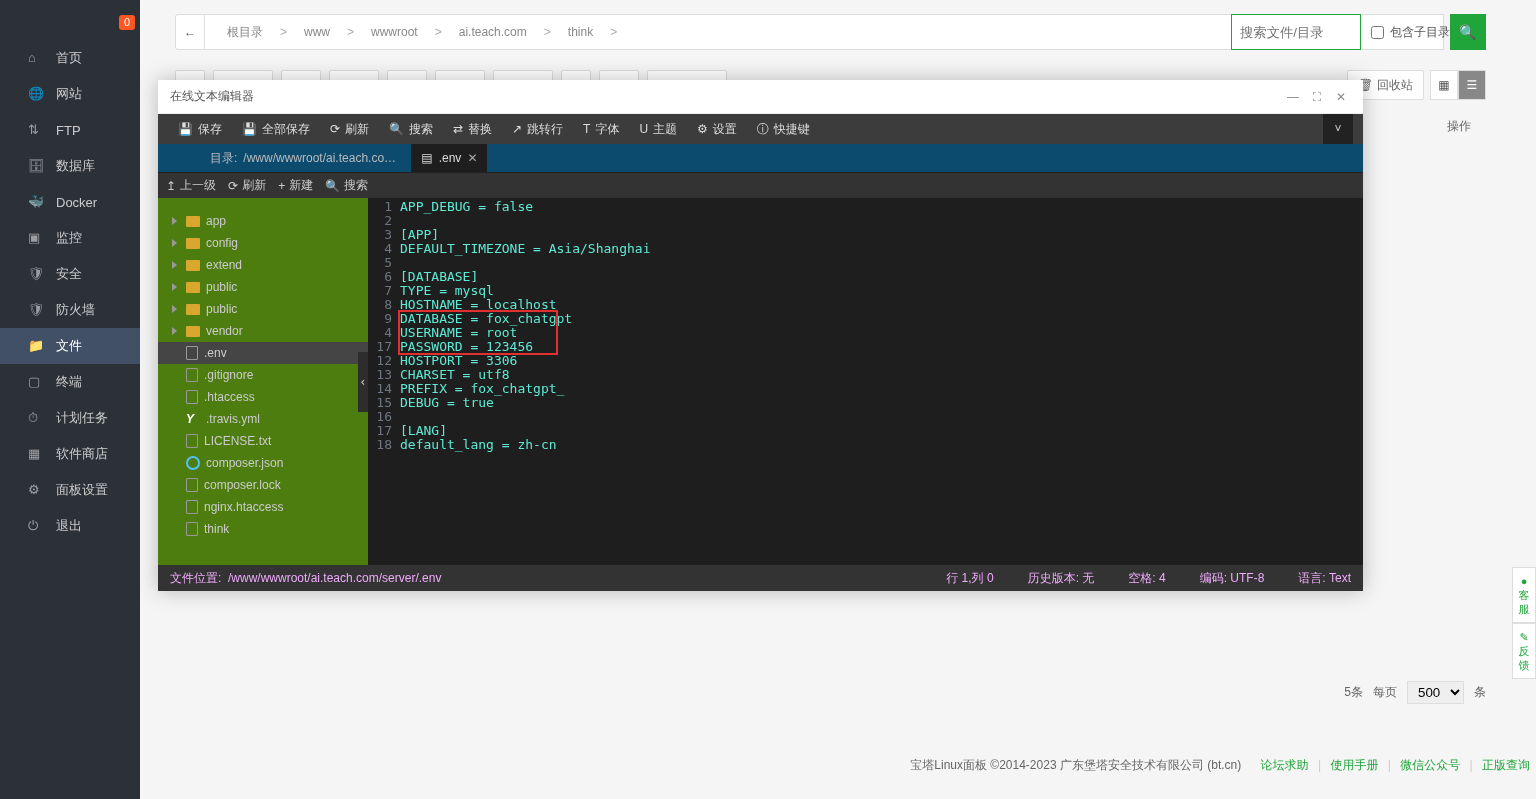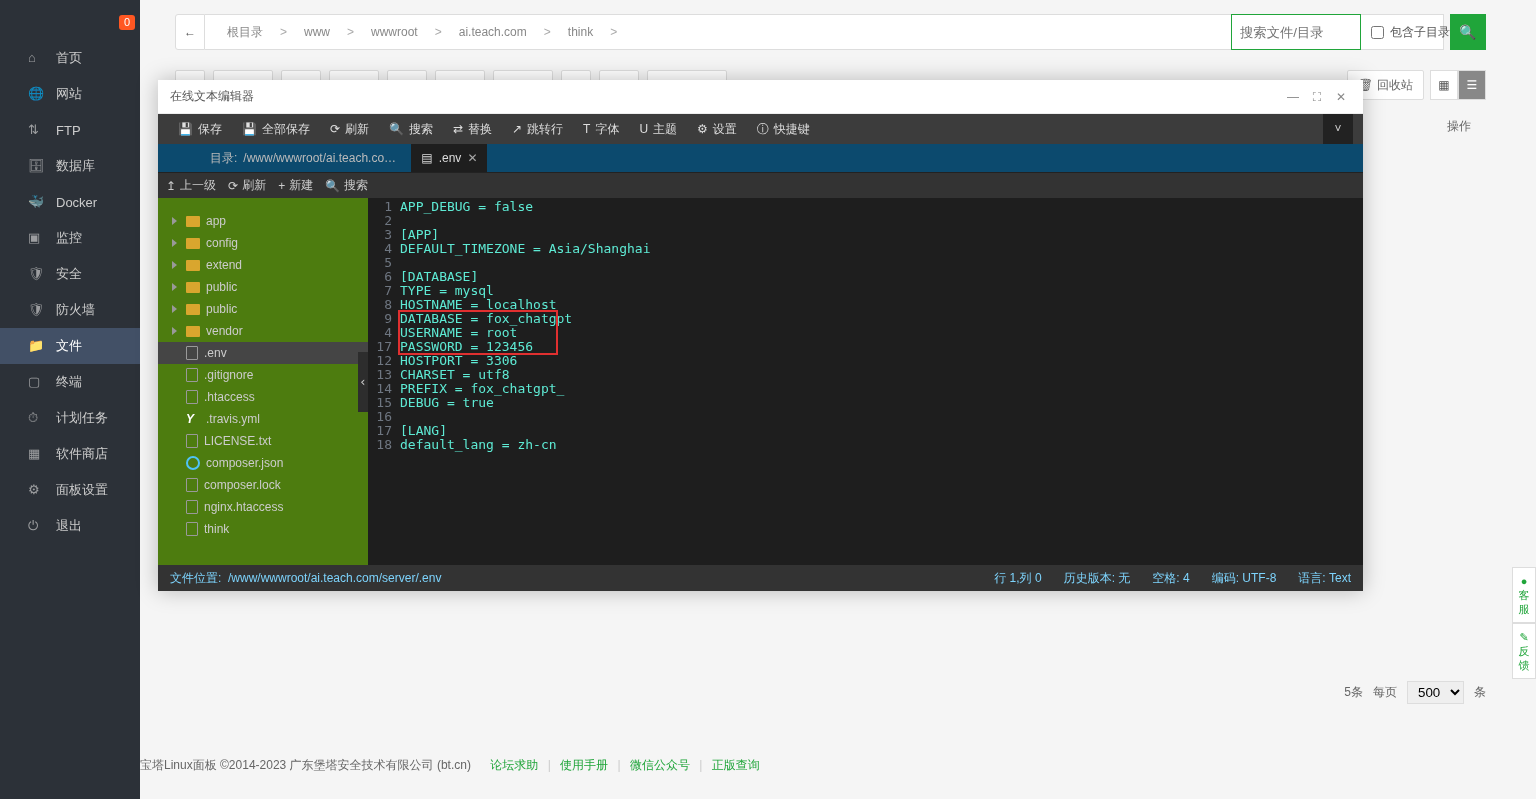--- a/index.html
+++ b/index.html
@@ -27,21 +27,21 @@
 .toolbar-row{position:absolute;left:35px;top:70px;height:30px;display:flex;gap:8px;}
 .tool-btn-bg{height:30px;border:1px solid #ddd;background:#fff;padding:0 10px;border-radius:2px;}
 .right-tools{position:absolute;right:50px;top:70px;height:30px;display:flex;align-items:center;gap:6px;}
 .recycle-btn{height:30px;border:1px solid #ddd;background:#fff;padding:0 10px;border-radius:2px;display:flex;align-items:center;gap:4px;color:#666;}
 .view-toggle{display:flex;}
 .view-btn{width:28px;height:30px;border:1px solid #ddd;background:#fff;display:flex;align-items:center;justify-content:center;cursor:pointer;}
 .view-btn.active{background:#888;color:#fff;}
 .ops-label{position:absolute;right:65px;top:118px;color:#666;}
 .footer-row{position:absolute;left:35px;right:50px;bottom:95px;display:flex;justify-content:flex-end;align-items:center;gap:10px;color:#666;}
 .page-sel{border:1px solid #ddd;padding:2px 6px;}
-.copyright{position:absolute;left:0;right:0;bottom:25px;text-align:left;color:#666;}
+.copyright{position:absolute;left:0;right:0;bottom:25px;text-align:right;color:#666;}
 .copyright a{color:#20a53a;text-decoration:none;margin:0 6px;}
 .side-tabs{position:absolute;right:0;bottom:120px;width:24px;}
 .side-tab{background:#fff;border:1px solid #ddd;padding:6px 4px;text-align:center;color:#20a53a;font-size:11px;line-height:14px;}
 
 .editor{position:absolute;left:158px;top:80px;width:1205px;height:511px;background:#fff;box-shadow:0 0 20px rgba(0,0,0,0.25);z-index:10;font-size:12px;}
 .editor-title{height:34px;display:flex;align-items:center;padding:0 12px;border-bottom:1px solid #eee;color:#555;}
 .editor-title .spacer{flex:1;}
 .win-btn{width:20px;height:20px;display:flex;align-items:center;justify-content:center;cursor:pointer;color:#888;margin-left:4px;}
 .editor-toolbar{height:30px;background:#3c3c3c;display:flex;align-items:center;padding:0 10px;}
 .et-btn{color:#ddd;padding:0 10px;display:flex;align-items:center;gap:5px;cursor:pointer;height:30px;}
@@ -61,21 +61,21 @@
 .tree-caret{width:8px;height:8px;border-top:4px solid transparent;border-bottom:4px solid transparent;border-left:5px solid #999;}
 .tree-folder-ico{width:14px;height:11px;background:#d9a62e;border-radius:1px;}
 .tree-file-ico{width:12px;height:14px;border:1px solid #999;border-radius:1px;position:relative;}
 .collapse-btn{position:absolute;left:-10px;top:50%;transform:translateY(-50%);width:10px;height:60px;background:#2d2d2d;color:#ccc;display:flex;align-items:center;justify-content:center;cursor:pointer;z-index:2;}
 .code-area{flex:1;display:flex;font-family:Consolas,monospace;font-size:13px;line-height:14px;position:relative;}
 .gutter{width:30px;background:#1e1e1e;color:#6e7681;text-align:right;padding:2px 6px 0 0;}
 .gutter div{height:14px;}
 .code-lines{flex:1;padding:2px 0 0 2px;color:#5eead4;white-space:pre;}
 .code-lines div{height:14px;}
 .hl-red{position:absolute;border:2px solid #e03030;pointer-events:none;}
-.editor-status{height:26px;background:#333;display:flex;align-items:center;padding:0 12px;color:#7dd3fc;gap:22px;}
+.editor-status{height:26px;background:#333;display:flex;align-items:center;padding:0 12px;color:#f0abfc;gap:34px;}
 .editor-status .flex1{flex:1;}
 </style>
 </head>
 <body>
 
 <div class="sidebar">
   <div class="notif-badge">0</div>
   <div class="nav-menu" id="nav-menu">
       <div class="nav-item">
         <span class="ico">⌂</span>

